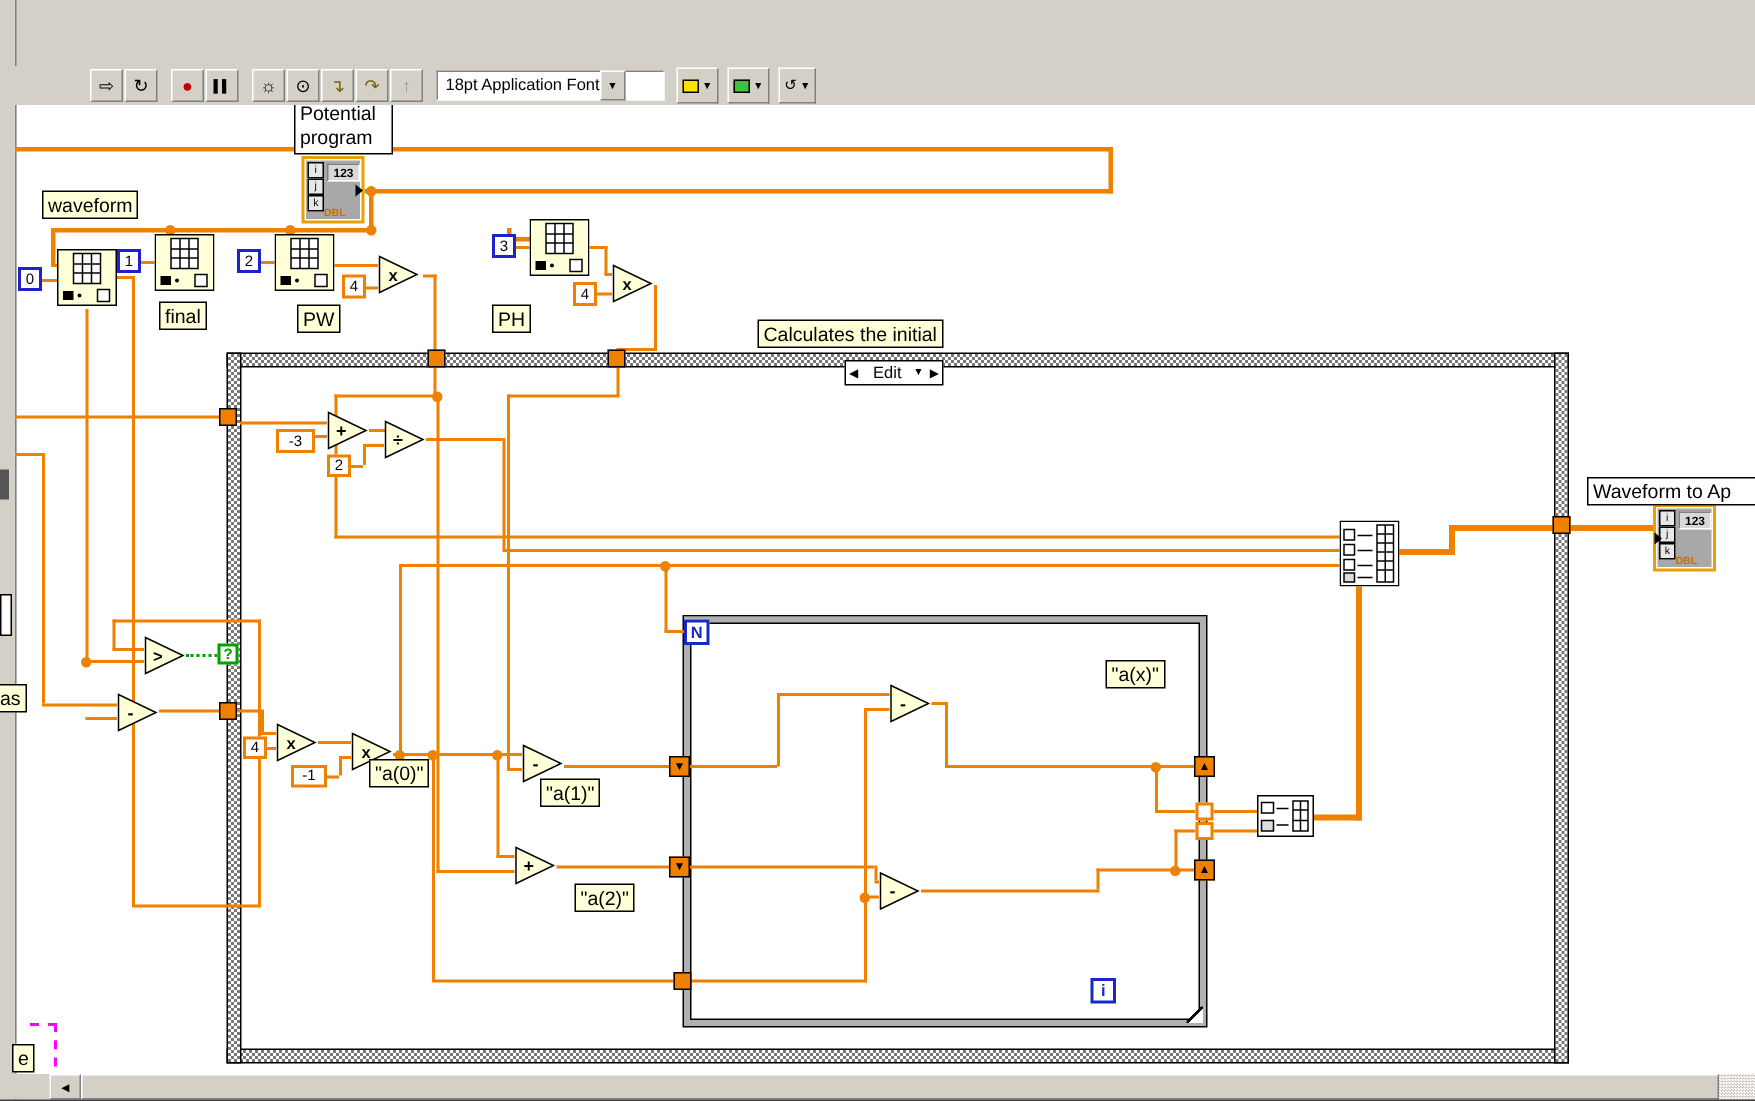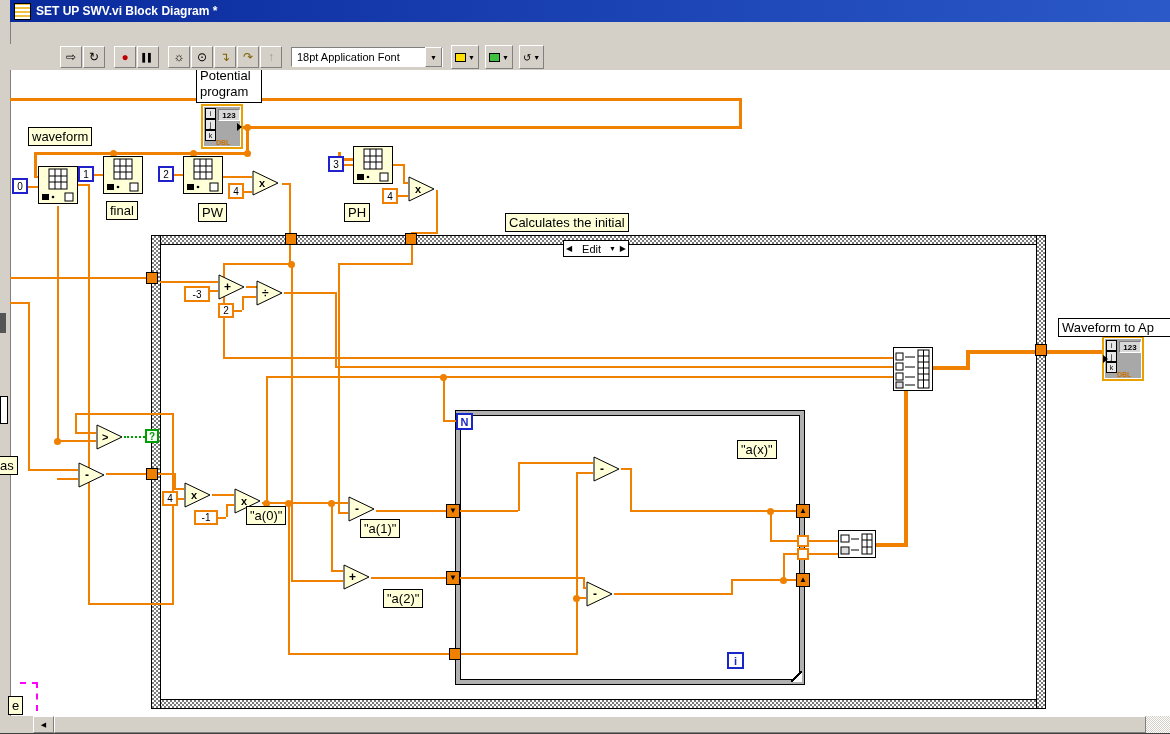--- a/index.html
+++ b/index.html
@@ -16,21 +16,21 @@
   .menubar{position:absolute;left:10px;top:22px;width:1160px;height:22px;background:#ECE9D8;border-bottom:1px solid #ACA899;display:flex;align-items:center;padding-left:4px;box-sizing:border-box;z-index:6}
   .menu-item{font-size:12px;padding:2px 9px;display:inline-block;color:#000}
   .menu-item::first-letter{text-decoration:underline}
   
   .toolbar{position:absolute;left:10px;top:44px;width:1160px;height:26px;background:#D4D0C8;display:flex;align-items:center;padding-left:50px;box-sizing:border-box;z-index:6}
   .tb-btn{width:22px;height:22px;border:1px solid;border-color:#fff #808080 #808080 #fff;background:#D4D0C8;display:flex;align-items:center;justify-content:center;font-size:12px;margin-right:1px;box-sizing:border-box;color:#000}
   .tb-gap{width:8px}
   .tb-red{color:#c00000}
   .tb-dim{color:#999}
   .tb-yel{color:#806000;background:#D4D0C8}
-  .font-box{width:152px;height:20px;background:#fff;border:1px solid;border-color:#808080 #fff #fff #808080;display:flex;align-items:center;justify-content:space-between;font-size:11px;padding-left:5px;box-sizing:border-box;margin:0 8px}
+  .font-box{width:152px;height:20px;background:#fff;border:1px solid;border-color:#808080 #fff #fff #808080;display:flex;align-items:center;justify-content:flex-start;font-size:11px;padding-left:5px;box-sizing:border-box;margin:0 8px}
   .font-dd{width:15px;height:18px;background:#D4D0C8;border:1px solid;border-color:#fff #808080 #808080 #fff;display:flex;align-items:center;justify-content:center;font-size:7px}
   .dd-btn{height:22px;border:1px solid;border-color:#fff #808080 #808080 #fff;background:#D4D0C8;display:flex;align-items:center;justify-content:center;font-size:10px;margin-right:6px;padding:0 3px;gap:2px}
   .dd-car{font-size:7px}
   .ico-sq{display:inline-block;width:9px;height:7px;background:#ffe000;border:1px solid #000}
   .ico-sq.g{background:#40c040}
   
   .diagram-bg{position:absolute;left:10px;top:70px;width:1160px;height:646px;background:#fff;z-index:0}
   .wire{position:absolute;background:#F08000;z-index:2}
   .wire-bool{position:absolute;height:0;border-top:2px dotted #00A000;z-index:2}
   .wire-str-h{position:absolute;height:0;border-top:2px dashed #FF00FF;z-index:2}
@@ -129,24 +129,20 @@
           <line x1="24" y1="17" x2="34" y2="17" stroke="#000"></line>
       </g>
     </defs>
   </svg>
 
   <div class="diagram-bg"></div>
   <div class="left-strip"></div>
   <div class="frag1"></div>
   <div class="frag2"></div>
 
-  <div class="titlebar">
-    <div class="vi-icon"></div>
-    <span class="title-text">SET UP SWV.vi Block Diagram *</span>
-  </div>
 
 
   <div class="toolbar">
     <div class="tb-btn">
         <span>⇨</span>
       </div>
     <div class="tb-btn">
         <span>↻</span>
       </div>
     <div class="tb-gap"></div>
@@ -479,21 +475,21 @@
     <div class="idx" style="top:24px">k</div>
     <div class="disp">123</div>
     <div class="dbl">DBL</div>
     <div class="arrow-l"></div>
   </div>
 
   <div class="lbl white wrap" style="left:196px;top:66px;width:58px">Potential program</div>
   <div class="lbl" style="left:28px;top:127px">waveform</div>
   <div class="lbl" style="left:106px;top:201px">final</div>
   <div class="lbl" style="left:198px;top:203px">PW</div>
-  <div class="lbl" style="left:344px;top:203px">PH</div>
+  <div class="lbl" style="left:328px;top:203px">PH</div>
   <div class="lbl" style="left:505px;top:213px">Calculates the initial</div>
   <div class="lbl white" style="left:1058px;top:318px;width:115px;overflow:hidden">Waveform to Ap</div>
   <div class="lbl" style="left:246px;top:506px">"a(0)"</div>
   <div class="lbl" style="left:360px;top:519px">"a(1)"</div>
   <div class="lbl" style="left:383px;top:589px">"a(2)"</div>
   <div class="lbl" style="left:737px;top:440px">"a(x)"</div>
   <div class="lbl" style="left:-4px;top:456px">as</div>
   <div class="lbl" style="left:8px;top:696px">e</div>
 
   <div class="sb-corner"></div>

